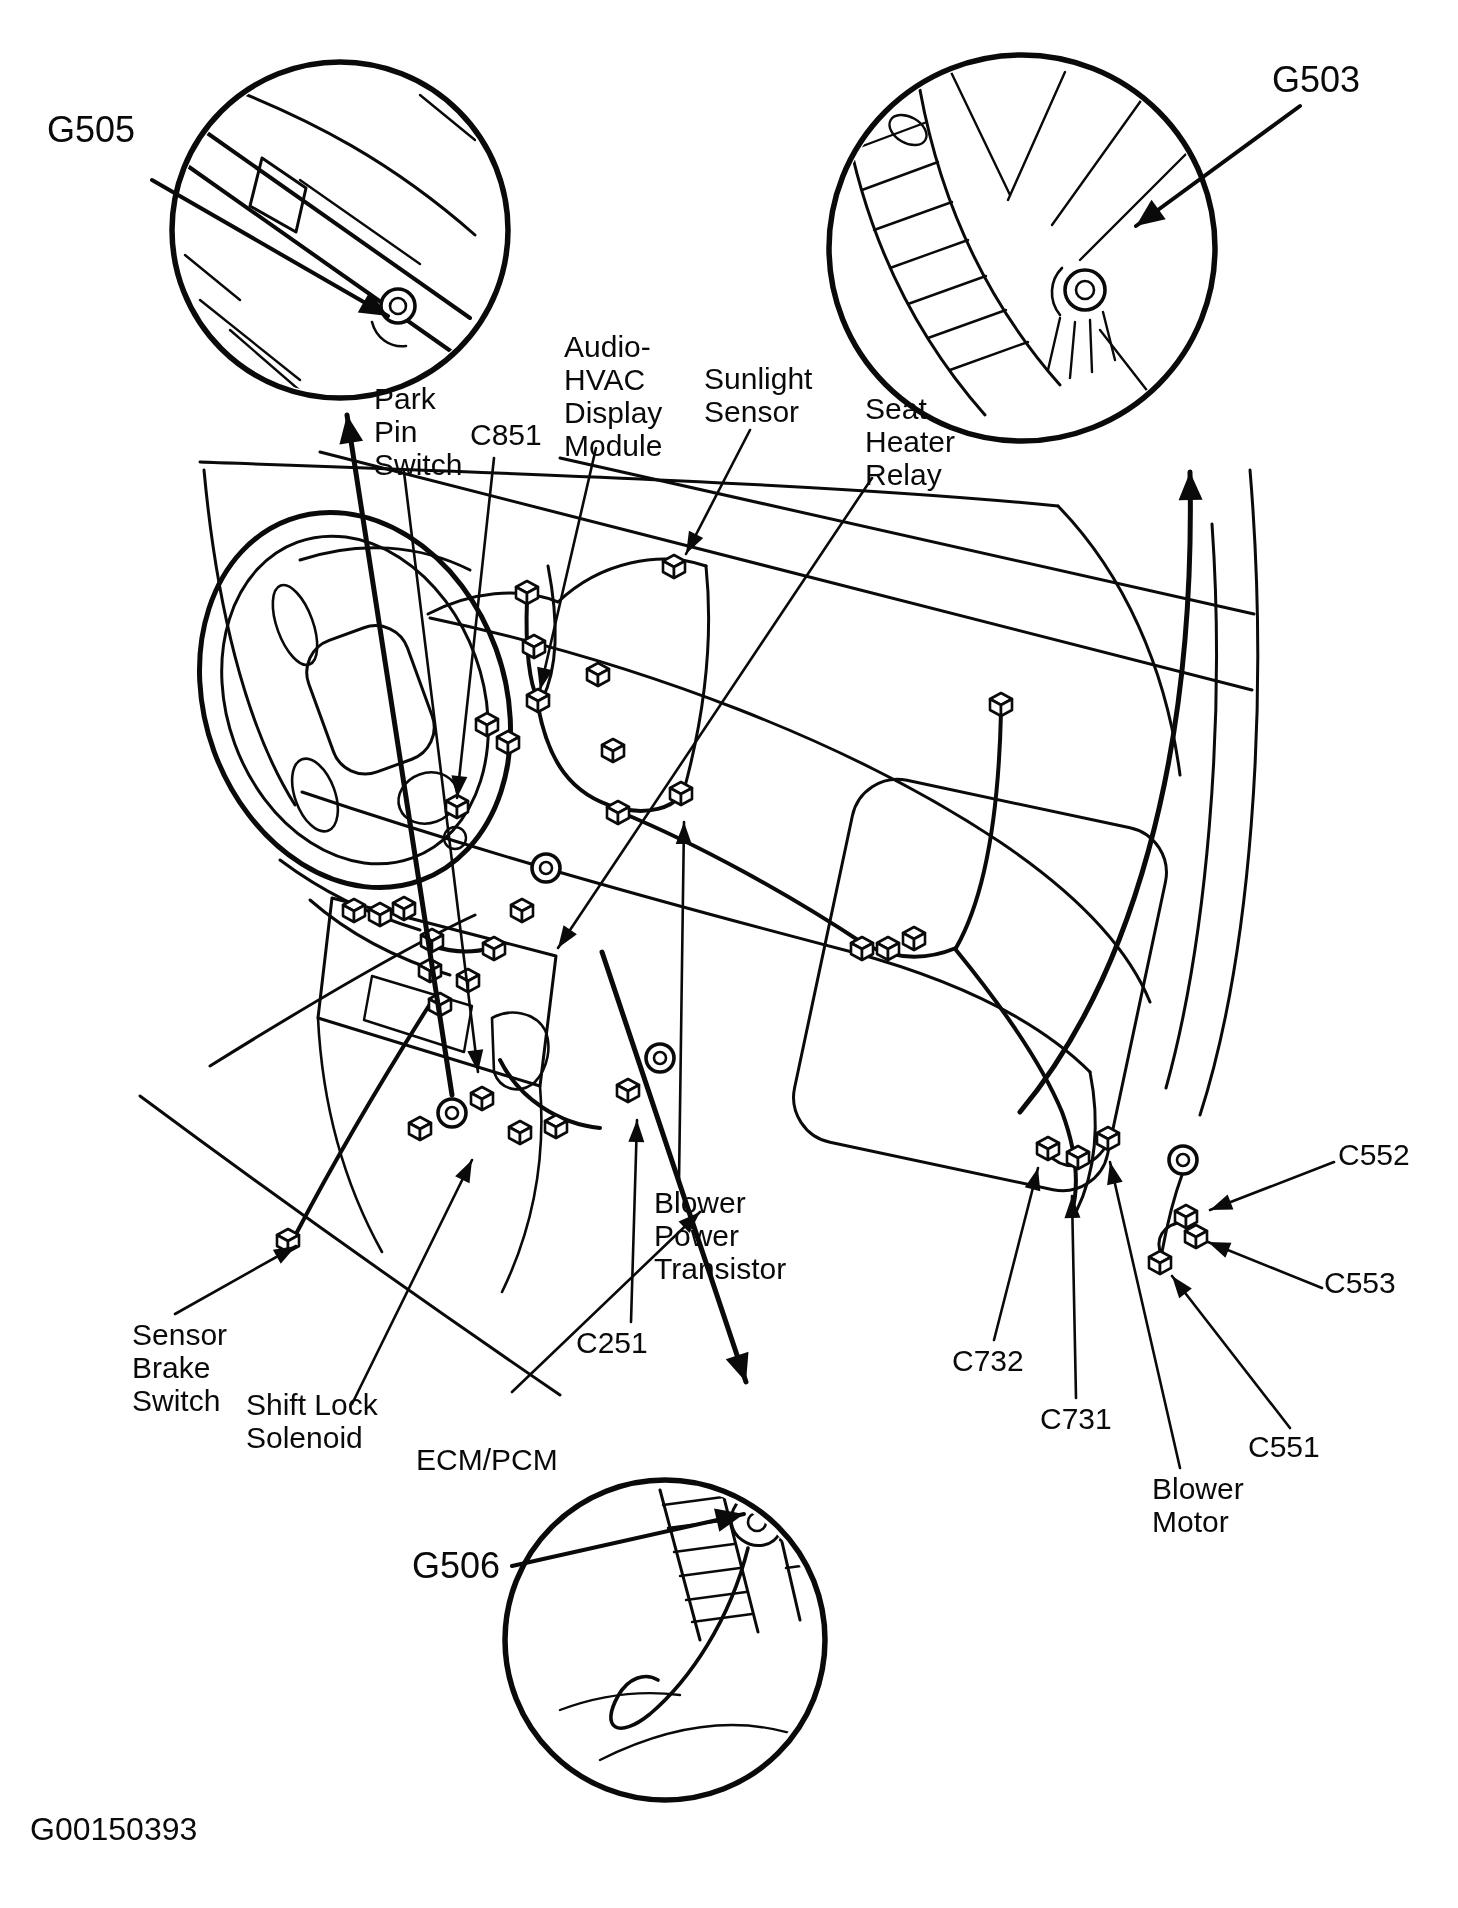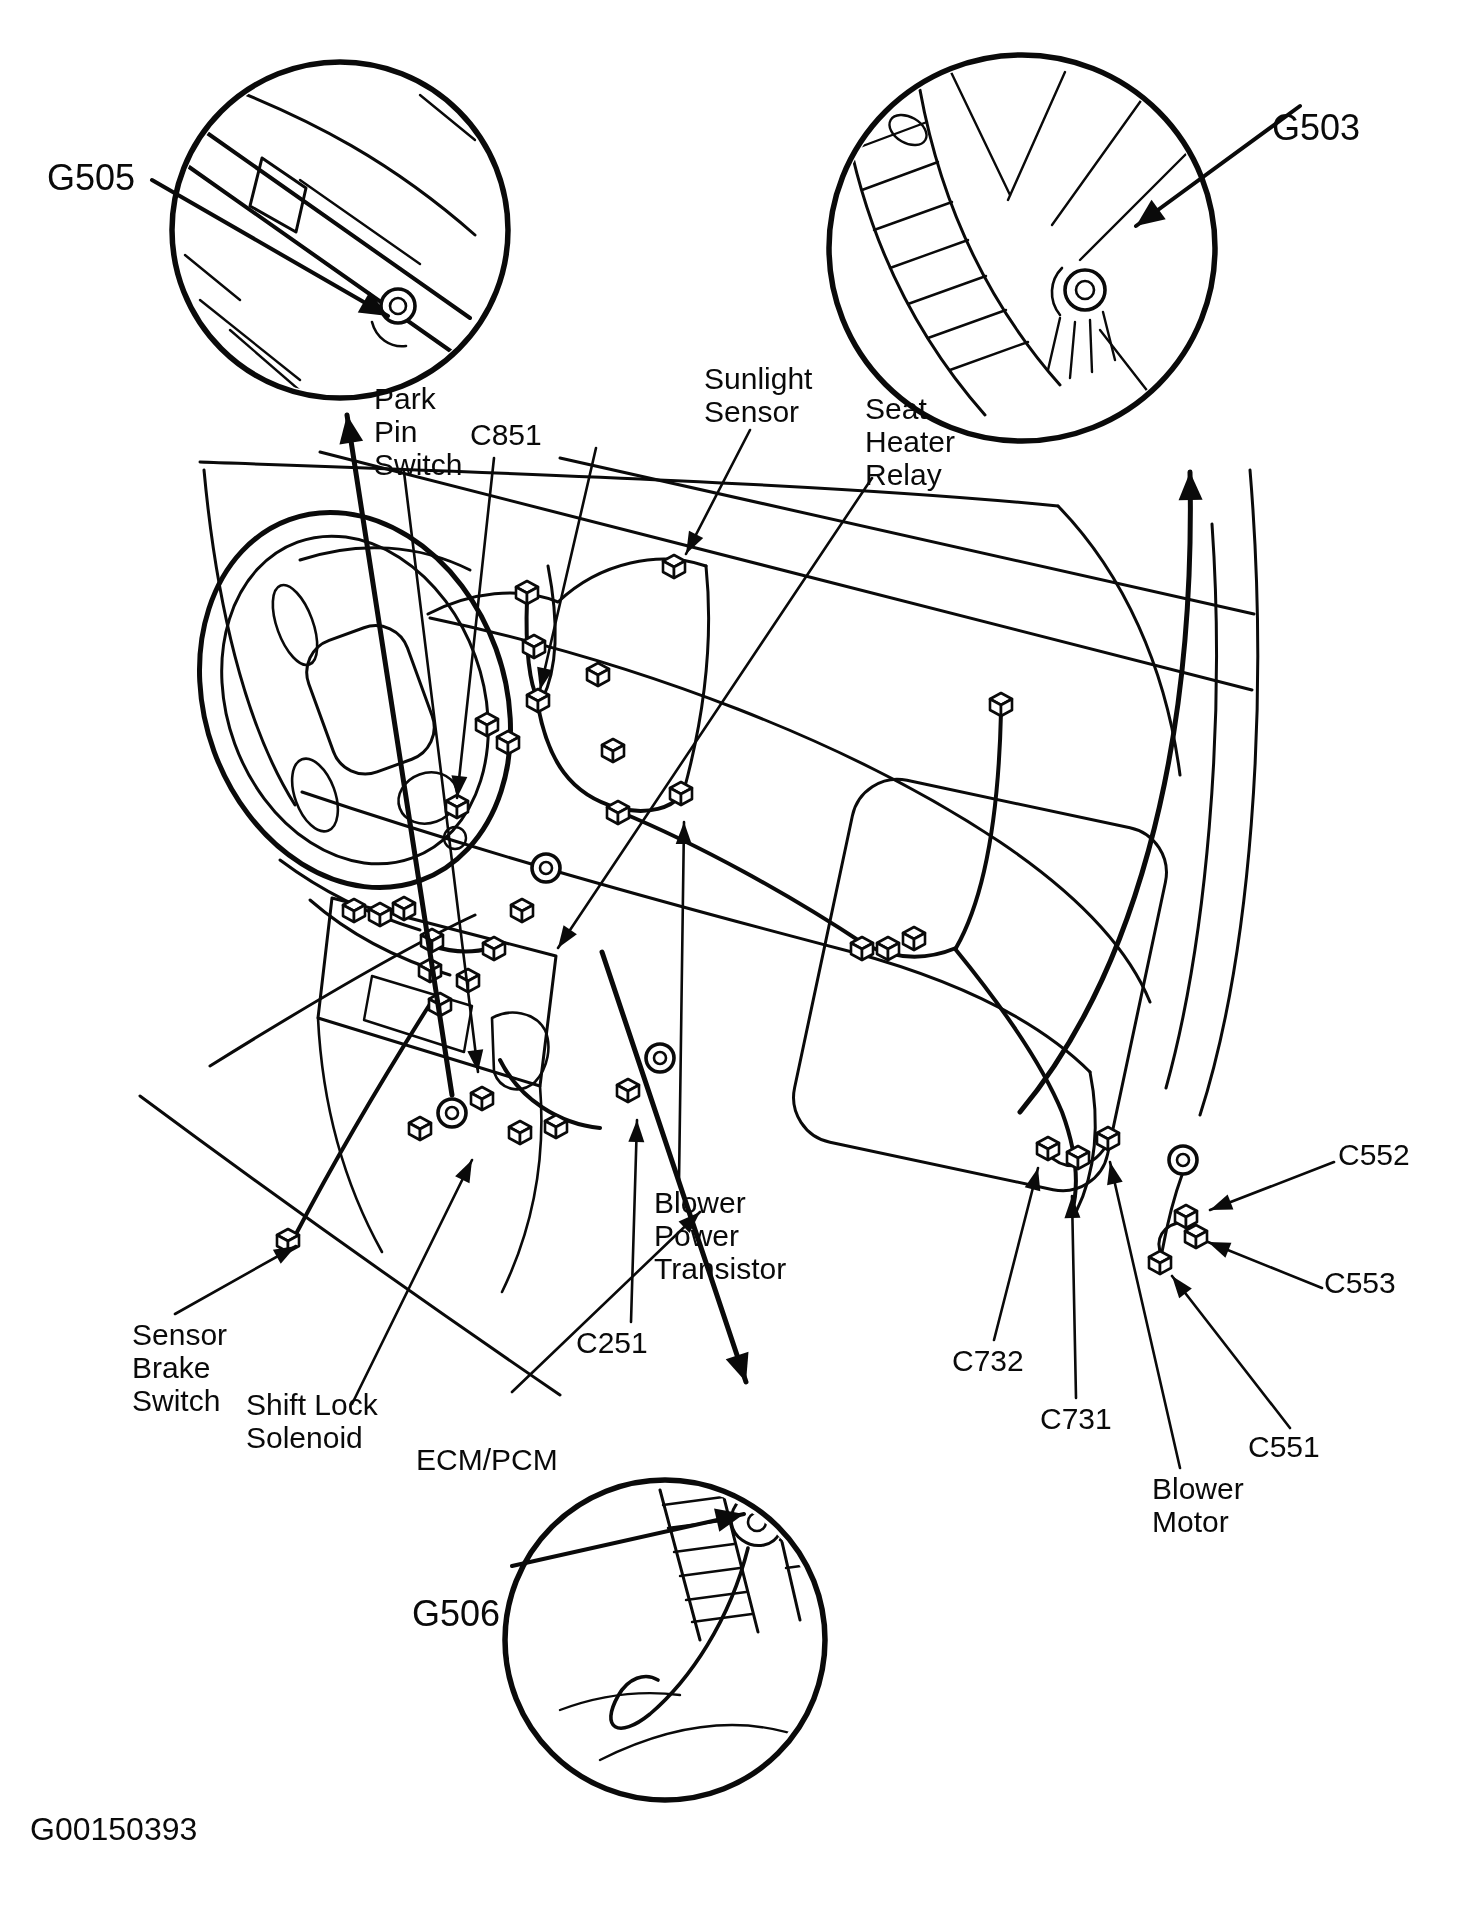--- a/index.html
+++ b/index.html
@@ -5,21 +5,21 @@
   html,body{margin:0;padding:0;background:#ffffff;}
   #stage{
     position:relative;width:1458px;height:1908px;background:#ffffff;
     font-family:"Liberation Sans",sans-serif;color:#000;overflow:hidden;
   }
   #art{position:absolute;left:0;top:0;}
   .callout{
     position:absolute;white-space:pre-line;font-size:30px;line-height:1.1;
     color:#0a0a0a;letter-spacing:0px;
   }
-  .big{font-size:36px;margin-top:48px;}
+  .big{font-size:36px;}
   .figcode{font-size:32px;}
 </style>
 </head>
 <body>
 
 <div id="stage">
 
 <svg id="art" width="1458" height="1908" viewBox="0 0 1458 1908" fill="none" stroke="#0a0a0a" stroke-linecap="round" stroke-linejoin="round">
   <defs>
     <marker id="ah" markerUnits="userSpaceOnUse" markerWidth="26" markerHeight="20" refX="23" refY="10" orient="auto">
@@ -250,20 +250,24 @@
     <path d="M1290,1428 L1172,1276" marker-end="url(#ah)"></path>
   </g>
 </svg>
 
 <div class="callout big" style="left:47px;top:110px">G505</div>
 <div class="callout big" style="left:1272px;top:60px">G503</div>
 <div class="callout" style="left:374px;top:382px">Park
 Pin
 Switch</div>
 <div class="callout" style="left:470px;top:418px">C851</div>
+<div class="callout" style="left:564px;top:330px">Audio-
+HVAC
+Display
+Module</div>
 <div class="callout" style="left:704px;top:362px">Sunlight
 Sensor</div>
 <div class="callout" style="left:865px;top:392px">Seat
 Heater
 Relay</div>
 <div class="callout" style="left:132px;top:1318px">Sensor
 Brake
 Switch</div>
 <div class="callout" style="left:246px;top:1388px">Shift Lock
 Solenoid</div>

